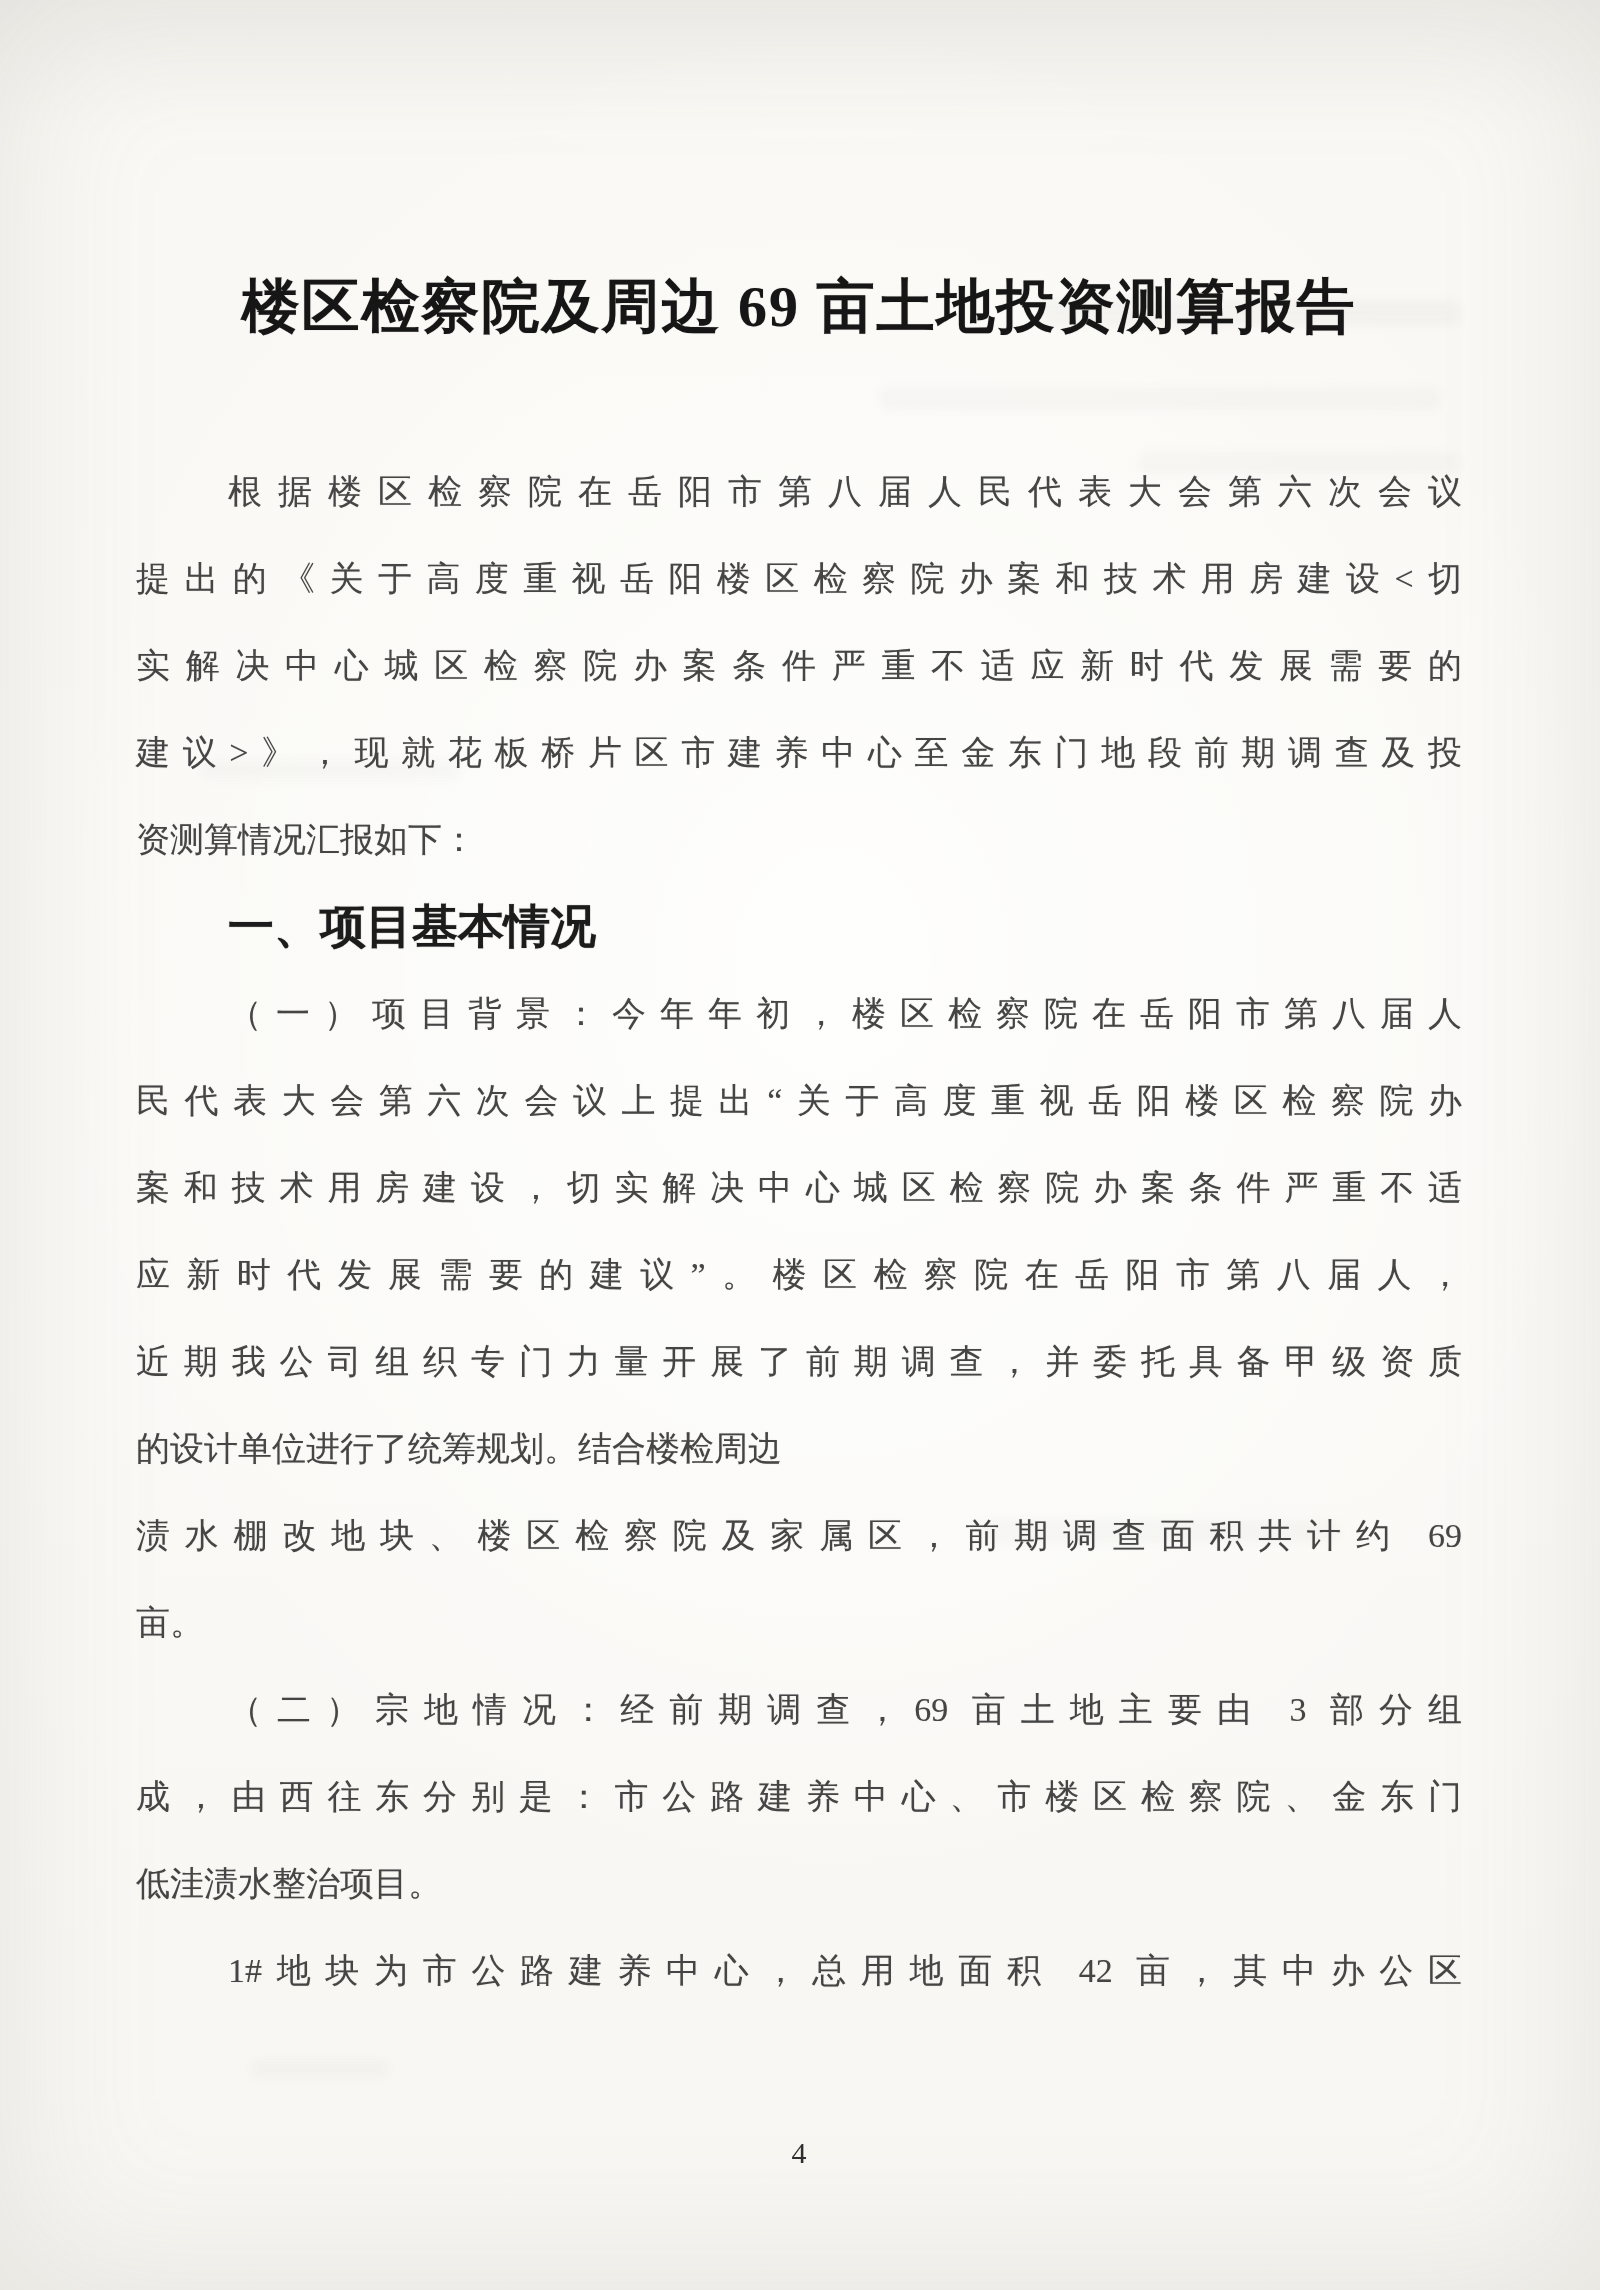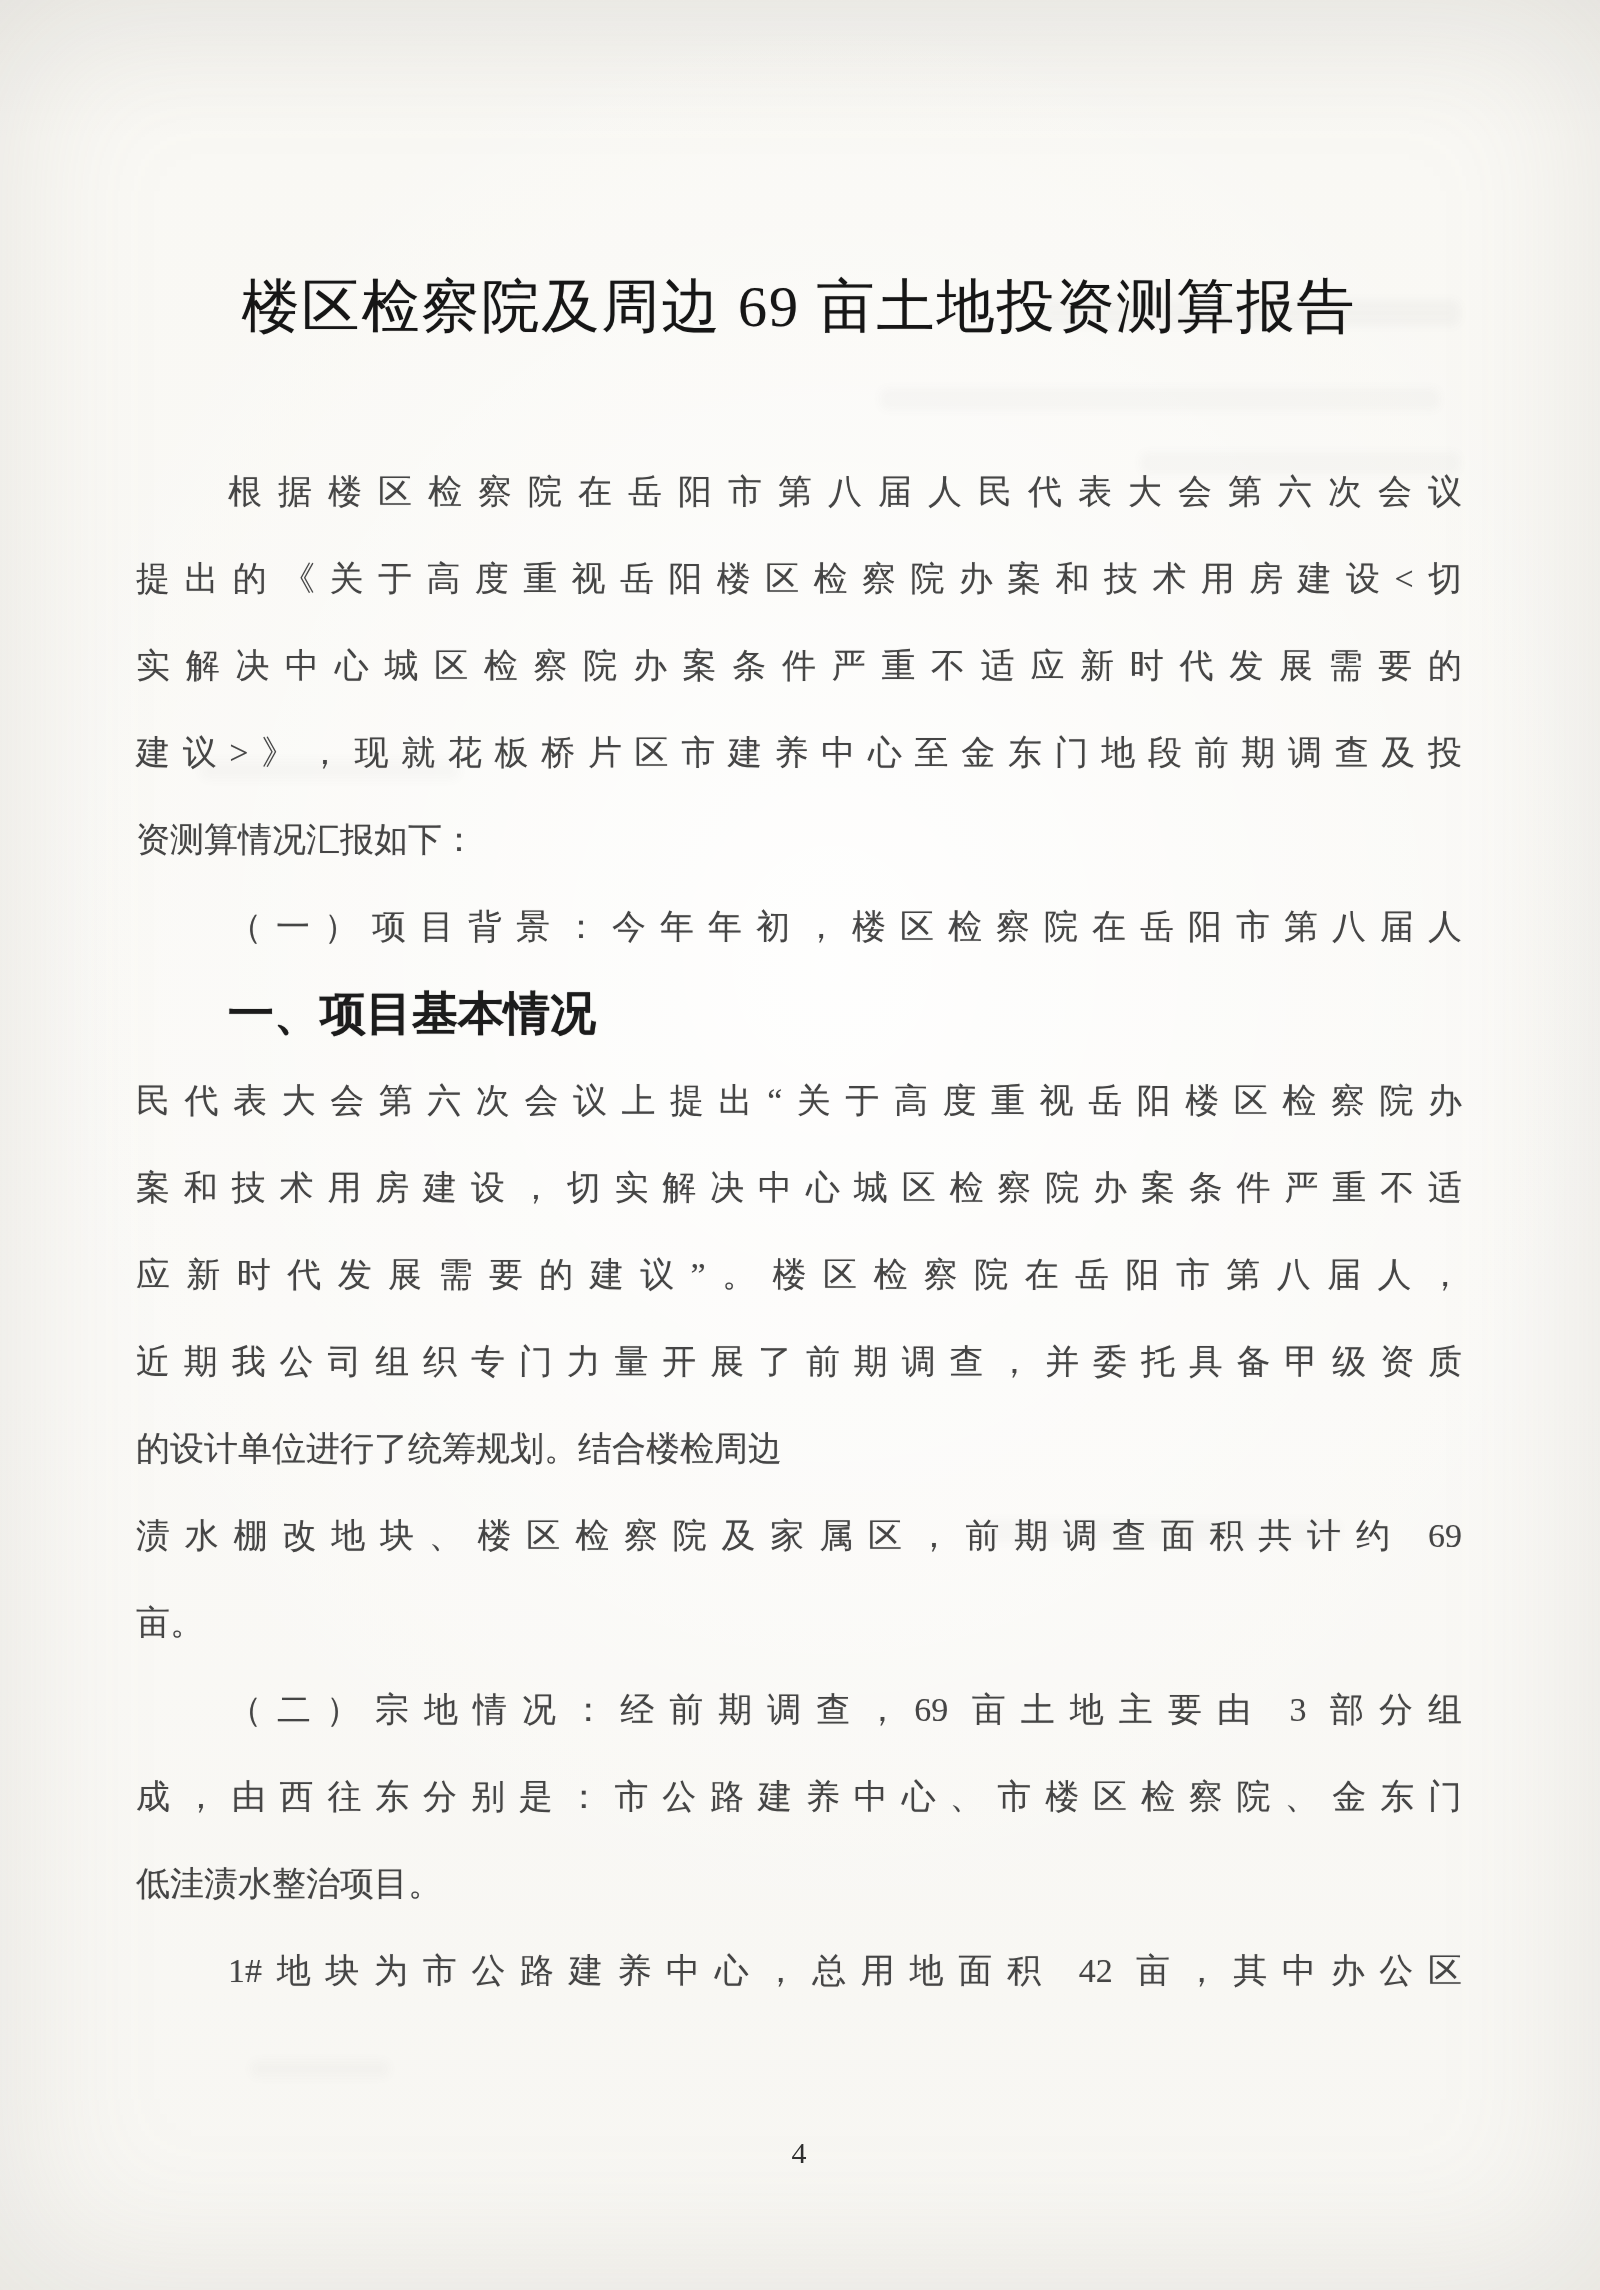--- a/index.html
+++ b/index.html
@@ -38,21 +38,21 @@
   .b6 { left: 250px;  top: 2060px; width: 140px; height: 18px; opacity: 0.03; }
 
   .title {
     position: absolute;
     top: 268px;
     left: 136px;
     width: 1326px;
     margin: 0;
     text-align: center;
     font-size: 58px;
-    font-weight: normal;
+    font-weight: bold;
     letter-spacing: 2px;
     color: #161616;
     text-shadow: 0 0 1px rgba(20,20,20,0.35);
   }
   .lines {
     position: absolute;
     top: 448px;
     left: 136px;
     width: 1326px;
   }
@@ -100,22 +100,22 @@
   <div class="bleed b6"></div>
 
   <h1 class="title">楼区检察院及周边 69 亩土地投资测算报告</h1>
 
   <div class="lines">
       <div class="line indent-normal fill">根据楼区检察院在岳阳市第八届人民代表大会第六次会议</div>
       <div class="line fill">提出的《关于高度重视岳阳楼区检察院办案和技术用房建设&lt;切</div>
       <div class="line fill">实解决中心城区检察院办案条件严重不适应新时代发展需要的</div>
       <div class="line fill">建议&gt;》，现就花板桥片区市建养中心至金东门地段前期调查及投</div>
       <div class="line">资测算情况汇报如下：</div>
+      <div class="line heading indent-normal">一、项目基本情况</div>
       <div class="line indent-normal fill">（一）项目背景：今年年初，楼区检察院在岳阳市第八届人</div>
-      <div class="line heading indent-normal">一、项目基本情况</div>
       <div class="line fill">民代表大会第六次会议上提出“关于高度重视岳阳楼区检察院办</div>
       <div class="line fill">案和技术用房建设，切实解决中心城区检察院办案条件严重不适</div>
       <div class="line fill">应新时代发展需要的建议”。楼区检察院在岳阳市第八届人，</div>
       <div class="line fill">近期我公司组织专门力量开展了前期调查，并委托具备甲级资质</div>
       <div class="line">的设计单位进行了统筹规划。结合楼检周边</div>
       <div class="line fill">渍水棚改地块、楼区检察院及家属区，前期调查面积共计约 69</div>
       <div class="line">亩。</div>
       <div class="line indent-normal fill">（二）宗地情况：经前期调查，69 亩土地主要由 3 部分组</div>
       <div class="line fill">成，由西往东分别是：市公路建养中心、市楼区检察院、金东门</div>
       <div class="line">低洼渍水整治项目。</div>

